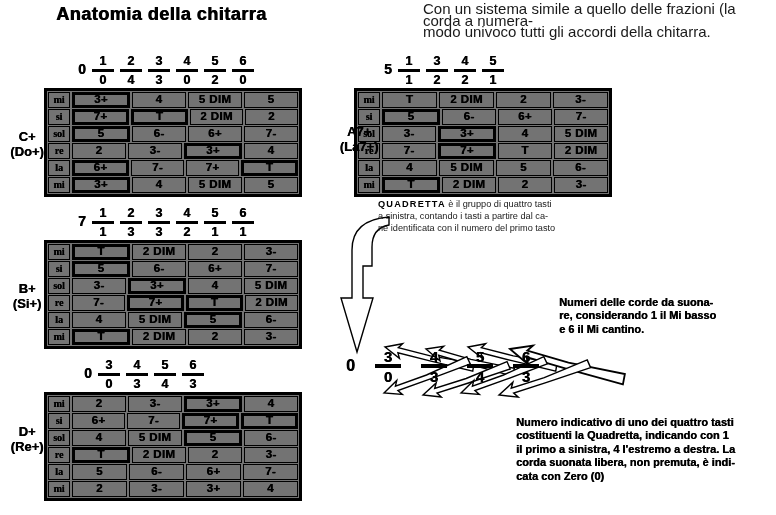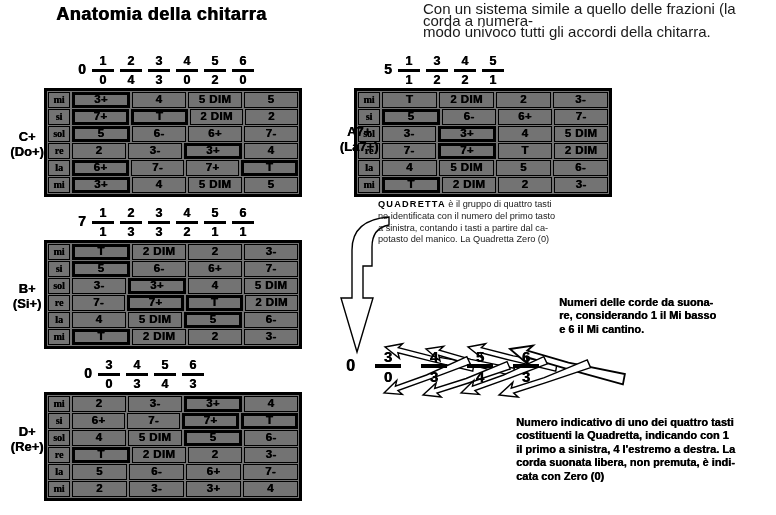--- a/index.html
+++ b/index.html
@@ -393,23 +393,22 @@
       <div class="cell">3-</div>
     </div>
   </div>
 <div class="chord-label cl-a7">
   <div>A7+</div>
   <div>(La7+)</div>
 </div>
 
 <div class="abs qnote">
     <div><strong class="lead">QUADRETTA</strong> è il gruppo di quattro tasti</div>
+    <div>a sinistra, contando i tasti a partire dal ca-</div>
     <div>ne identificata con il numero del primo tasto</div>
-    <div>a sinistra, contando i tasti a partire dal ca-</div>
-    <div>potasto del manico. La Quadretta Zero (0)</div>
   </div>
 
 <div class="fracrow mid">
     <span class="qnum">0</span>
     <span class="frac">
       <span class="num">3</span>
       <span class="den">0</span>
     </span>
     <span class="frac">
       <span class="num">4</span>

